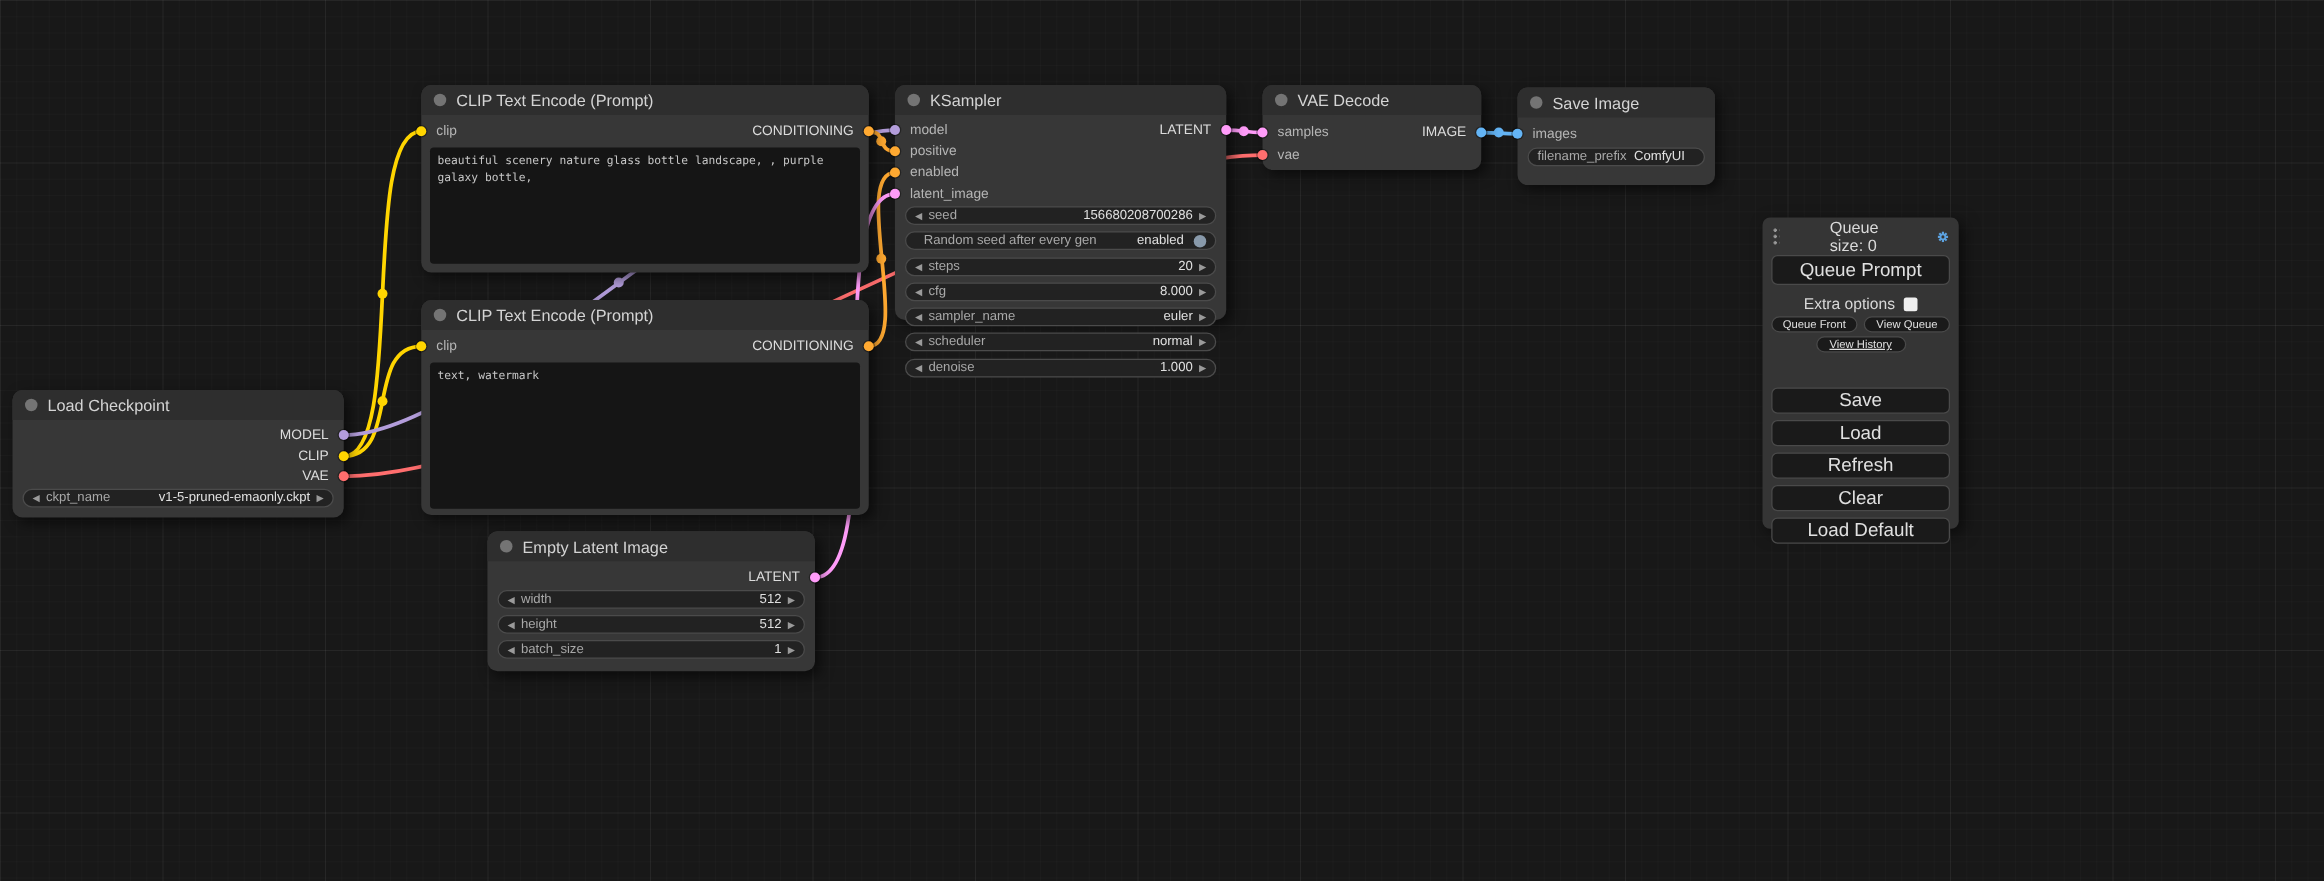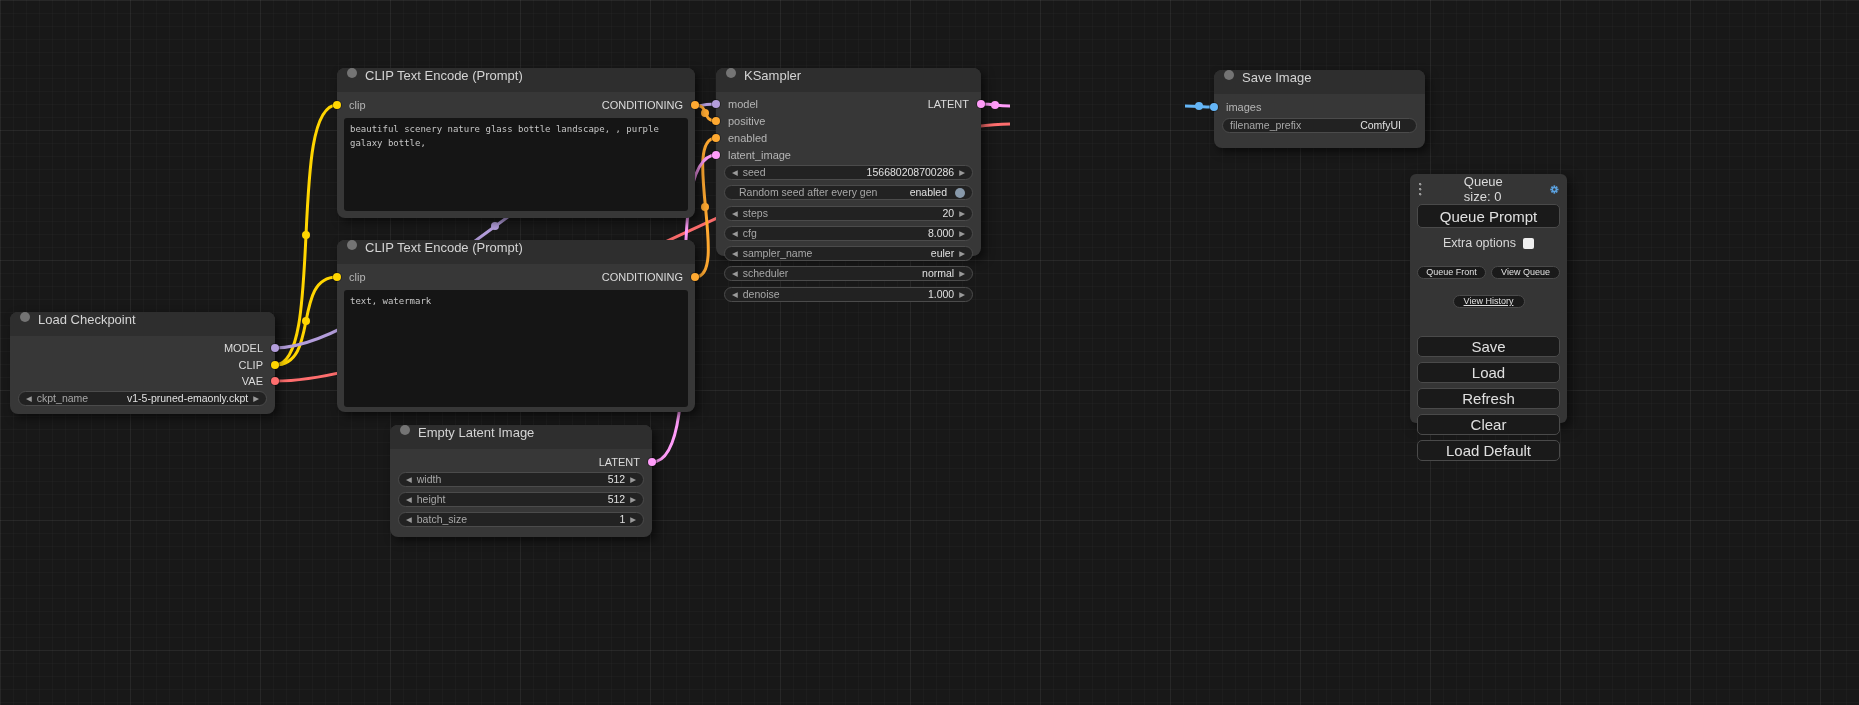--- a/index.html
+++ b/index.html
@@ -18,21 +18,21 @@
   }
 
   #wires { position: absolute; left: 0; top: 0; z-index: 1; pointer-events: none; }
 
   .node {
     position: absolute; z-index: 2; background: #373737;
     border-radius: 8px; box-shadow: 4px 4px 10px rgba(0,0,0,0.55);
   }
   .node-title {
     height: 24px; background: #2e2e2e; border-radius: 8px 8px 0 0;
-    display: flex; align-items: flex-start; gap: 8px; padding: 0 10px;
+    display: flex; align-items: center; gap: 8px; padding: 0 10px;
   }
   .title-dot { width: 10px; height: 10px; border-radius: 50%; background: #747474; flex: none; }
   .title-text { font-size: 13px; color: #d4d4d4; white-space: nowrap; }
 
   .slot { position: absolute; height: 16px; display: flex; align-items: center; font-size: 11px; }
   .slot.in  { left: 0; padding-left: 12px; color: #b5b5b5; }
   .slot.out { right: 0; padding-right: 12px; color: #dcdcdc; }
   .slot-dot { position: absolute; top: 4px; width: 8px; height: 8px; border-radius: 50%; box-shadow: 0 0 0 1px rgba(0,0,0,0.35); }
   .slot.in  .slot-dot { left: -4px; }
   .slot.out .slot-dot { right: -4px; }
@@ -68,21 +68,21 @@
     background-size: 5px 5px;
   }
   .menu-btn {
     display: block; width: 100%; background: #1a1a1a; border: 1px solid #4a4a4a;
     color: #e0e0e0; border-radius: 5px; font-family: inherit; font-size: 15px;
     height: 21px; line-height: 17px; cursor: pointer;
   }
   .menu-btn.queue-prompt { height: 24px; margin-top: 6px; font-size: 15px; }
   .extra-row { display: flex; align-items: center; justify-content: center; gap: 7px; margin-top: 8px; height: 14px; font-size: 12.5px; }
   .checkbox { width: 11px; height: 11px; background: #efefef; border-radius: 2px; }
-  .small-row { display: flex; gap: 5px; margin-top: 16px; }
+  .small-row { display: flex; gap: 5px; margin-top: 3px; }
   .menu-btn.small { height: 13px; font-size: 9px; line-height: 9px; border-radius: 8px; padding: 0 6px; }
   .small-row.center { justify-content: center; }
   .small-row.center .menu-btn.small { width: 72px; text-decoration: underline; }
   .menu-btn.stack { margin-top: 5px; }
   .menu-btn.stack.first { margin-top: 28px; }
 </style>
 </head>
 <body>
 
 <div id="canvas">
@@ -255,22 +255,40 @@
       <span class="warrow">▶</span>
     </div>
     <div class="widget" style="top:219px">
       <span class="warrow">◀</span>
       <span class="wlabel">denoise</span>
       <span class="wvalue">1.000</span>
       <span class="warrow">▶</span>
     </div>
   </div>
 
-
-  <div class="node" style="left:1214px;top:70px;width:211px;height:78px;">
+  <div class="node" style="left:1010px;top:68px;width:175px;height:68px;">
+    <div class="node-title">
+      <span class="title-dot"></span>
+      <span class="title-text">VAE Decode</span>
+    </div>
+    <div class="slot in" style="top:30px">
+      <span class="slot-dot" style="background: rgb(255, 156, 249);"></span>
+      <span>samples</span>
+    </div>
+    <div class="slot in" style="top:48px">
+      <span class="slot-dot" style="background: rgb(255, 110, 110);"></span>
+      <span>vae</span>
+    </div>
+    <div class="slot out" style="top:30px">
+      <span>IMAGE</span>
+      <span class="slot-dot" style="background: rgb(100, 181, 246);"></span>
+    </div>
+  </div>
+
+  <div class="node" style="left:1214px;top:70px;width:158px;height:78px;">
     <div class="node-title">
       <span class="title-dot"></span>
       <span class="title-text">Save Image</span>
     </div>
     <div class="slot in" style="top:29px">
       <span class="slot-dot" style="background: rgb(100, 181, 246);"></span>
       <span>images</span>
     </div>
     <div class="widget" style="top:48px">
       <span class="wlabel">filename_prefix</span>

